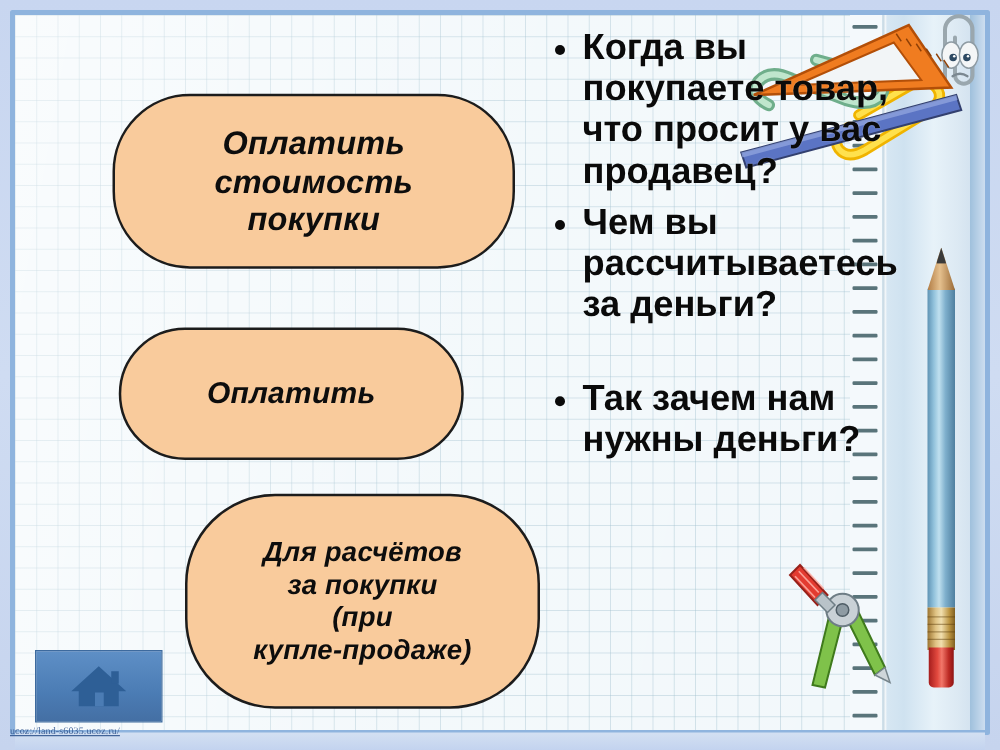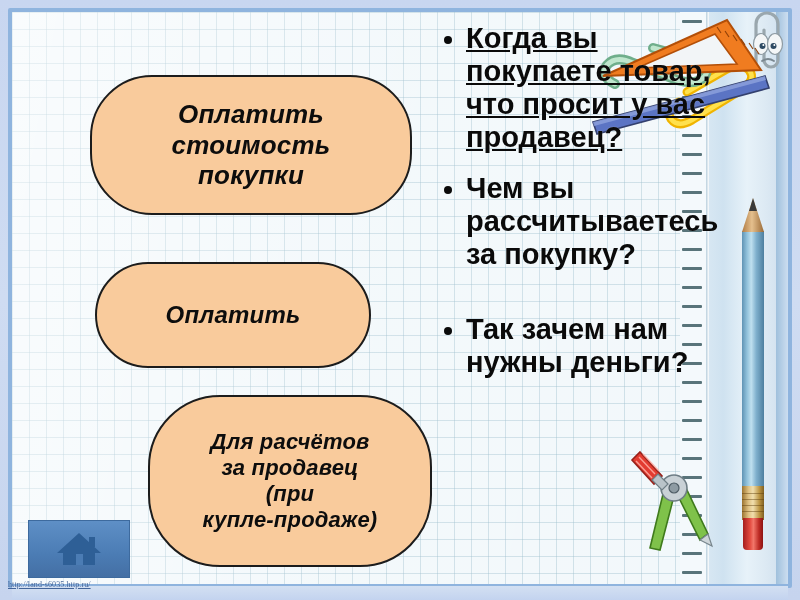--- a/index.html
+++ b/index.html
@@ -160,30 +160,30 @@
     left:440px;top:22px;
     width:292px;
     color:#0a0a0a;
     font-weight:bold;
     font-size:29px;
     line-height:1.14;
   }
   .bullet{
     position:relative;
     padding-left:26px;
-    margin-bottom:18px;
+    margin-bottom:8px;
     text-shadow:0 0 1px rgba(255,255,255,.5);
   }
   .bullet::before{
     content:"";
     position:absolute;left:4px;top:14px;
     width:8px;height:8px;border-radius:50%;
     background:#0a0a0a;
   }
-  #bullet-1{text-decoration:underline;}
+  #bullet-1{}
   #bullet-2{margin-bottom:42px;}
 
   
   .home-btn{
     position:absolute;left:28px;top:520px;
     width:102px;height:58px;
     background:linear-gradient(180deg,#5b8cc4 0%, #4a7cb5 55%, #436f a6 100%);
     background:linear-gradient(180deg,#5e8fc6 0%, #4b7cb4 60%, #446fa4 100%);
     border:1px solid #3d6header;
     border:1px solid #3d6a9e;
@@ -336,36 +336,36 @@
 стоимость
 покупки</span>
   </div>
 
   <div class="box" id="box-money">
     <span class="txt">Оплатить</span>
   </div>
 
   <div class="box" id="box-settle">
     <span class="txt">Для расчётов
-за продавец
+за покупки
 (при
 купле-продаже)</span>
   </div>
 
   <div class="bullets">
     <div class="bullet" id="bullet-1">Когда вы покупаете товар, что просит у вас продавец?</div>
-    <div class="bullet" id="bullet-2">Чем вы рассчитываетесь за покупку?</div>
+    <div class="bullet" id="bullet-2">Чем вы рассчитываетесь за деньги?</div>
     <div class="bullet" id="bullet-3">Так зачем нам нужны деньги?</div>
   </div>
 
   <div class="home-btn">
     <svg width="56" height="40" viewBox="0 0 56 40">
       <path d="M28 4 L50 24 L44 24 L44 36 L12 36 L12 24 L6 24 Z" fill="#2e5f96"></path>
       <rect x="38" y="8" width="6" height="10" fill="#2e5f96"></rect>
       <rect x="25" y="25" width="7" height="11" fill="#4b7cb4"></rect>
     </svg>
   </div>
 
   <div class="bottom-strip"></div>
 
-  <a class="url" href="#">http://land-s6035.http.ru/</a>
+  <a class="url" href="#">ucoz://land-s6035.ucoz.ru/</a>
 
 </div>
 
 </body></html>

